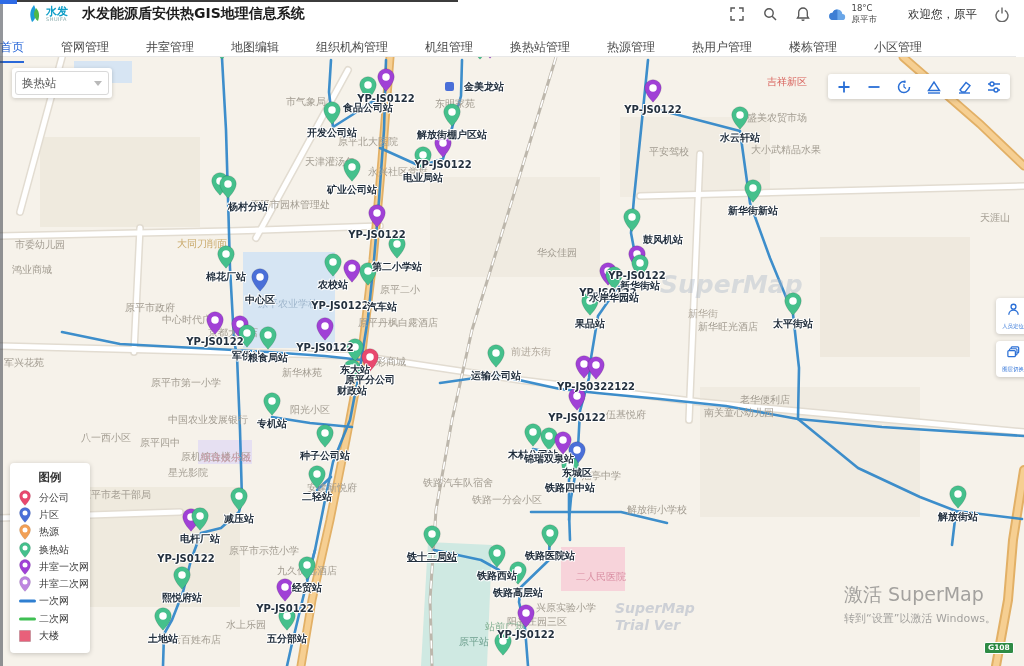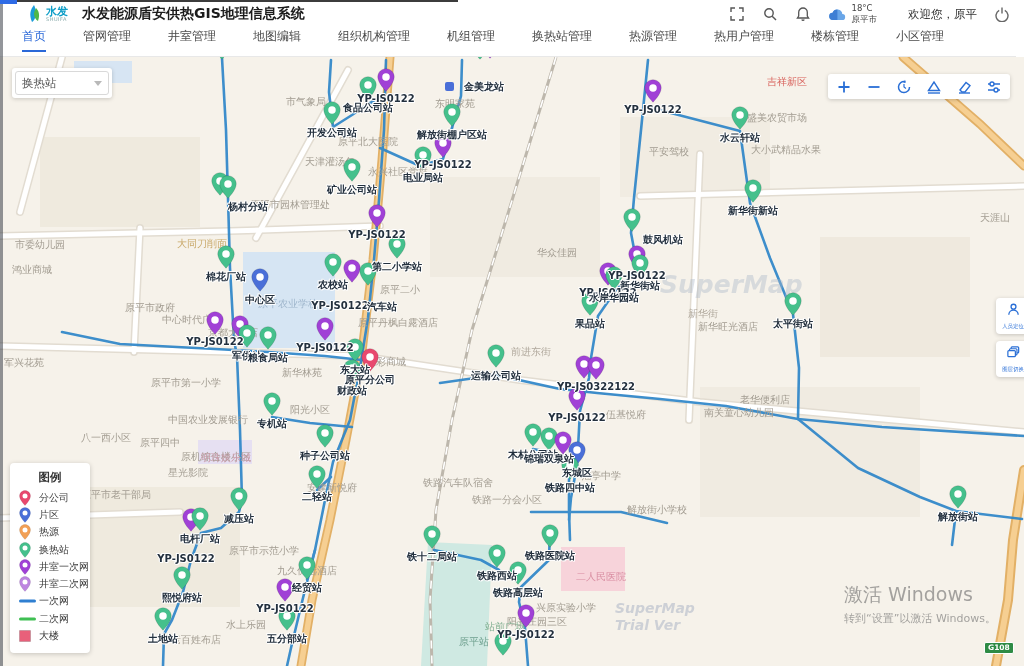--- a/index.html
+++ b/index.html
@@ -12,21 +12,21 @@
   .logo-cn{font-size:11px;font-weight:bold;color:#0f9ec7;}
   .logo-en{font-size:5px;color:#8aa;letter-spacing:.5px;}
   .app-title{margin-left:14px;font-size:14px;font-weight:bold;color:#1c1c1c;}
   .hdr-right{margin-left:auto;display:flex;align-items:center;gap:17px;margin-right:14px;}
   .hicon{width:16px;height:16px;display:inline-block;}
   .weather{display:flex;align-items:center;gap:4px;}
   .weather-txt{font-size:8.5px;color:#444;line-height:1.25;}
   .welcome{font-size:11.5px;color:#333;margin-left:14px;}
   
   .nav{position:absolute;top:28px;left:0;right:8px;height:28px;background:#fff;border-bottom:1px solid #e8e8e8;
-       display:flex;align-items:flex-start;gap:37px;padding-left:22px;z-index:50;}
+       display:flex;align-items:flex-end;gap:37px;z-index:50;}
   .nav-item{font-size:12px;color:#4a4a4a;position:relative;cursor:pointer;white-space:nowrap;}
   .nav-item.active{color:#2a68d8;}
   .nav-item.active::after{content:"";position:absolute;left:0;right:0;bottom:-7px;height:2px;background:#2a68d8;}
   
   #map{position:absolute;top:57px;left:0;width:1024px;height:609px;background:#f6f2ea;overflow:hidden;}
   #base{position:absolute;top:0;left:0;}
   .map-label{position:absolute;transform:translateX(-50%);font-size:10px;color:#a29c91;white-space:nowrap;z-index:3;}
   .pin{position:absolute;z-index:4;}
   .pin-label{position:absolute;transform:translateX(-50%);font-size:10px;font-weight:bold;color:#23303e;
     white-space:nowrap;z-index:5;
@@ -528,21 +528,21 @@
       <div class="pin-label" style="left: 186px; top: 496px;">YP-JS0122</div>
       <div class="pin" style="left: 191px; top: 450px;"><svg width="18" height="24" viewBox="0 0 24 32">
           <path d="M12 1C5.9 1 1 5.9 1 12c0 8 11 19 11 19s11-11 11-19C23 5.9 18.1 1 12 1z" fill="#45c08c" stroke="rgba(0,0,0,.18)" stroke-width="1"></path>
           <circle cx="12" cy="12" r="5" fill="#ffffff"></circle>
         </svg></div>
       <div class="pin-label" style="left: 200px; top: 475px;">电杆厂站</div>
       <div class="pin" style="left: 423px; top: 468px;"><svg width="18" height="24" viewBox="0 0 24 32">
           <path d="M12 1C5.9 1 1 5.9 1 12c0 8 11 19 11 19s11-11 11-19C23 5.9 18.1 1 12 1z" fill="#45c08c" stroke="rgba(0,0,0,.18)" stroke-width="1"></path>
           <circle cx="12" cy="12" r="5" fill="#ffffff"></circle>
         </svg></div>
-      <div class="pin-label" style="left: 432px; top: 493px;">铁十二局站</div>
+      <div class="pin-label" style="left: 432px; top: 493px; text-decoration: underline;">铁十二局站</div>
       <div class="pin" style="left: 541px; top: 467px;"><svg width="18" height="24" viewBox="0 0 24 32">
           <path d="M12 1C5.9 1 1 5.9 1 12c0 8 11 19 11 19s11-11 11-19C23 5.9 18.1 1 12 1z" fill="#45c08c" stroke="rgba(0,0,0,.18)" stroke-width="1"></path>
           <circle cx="12" cy="12" r="5" fill="#ffffff"></circle>
         </svg></div>
       <div class="pin-label" style="left: 550px; top: 492px;">铁路医院站</div>
       <div class="pin" style="left: 488px; top: 487px;"><svg width="18" height="24" viewBox="0 0 24 32">
           <path d="M12 1C5.9 1 1 5.9 1 12c0 8 11 19 11 19s11-11 11-19C23 5.9 18.1 1 12 1z" fill="#45c08c" stroke="rgba(0,0,0,.18)" stroke-width="1"></path>
           <circle cx="12" cy="12" r="5" fill="#ffffff"></circle>
         </svg></div>
       <div class="pin-label" style="left: 497px; top: 512px;">铁路西站</div>
@@ -722,21 +722,21 @@
         </div>
       </div>
   </div>
 
   <div class="sm-wm1">SuperMap</div>
   <div class="sm-wm2">
     <div>SuperMap</div>
     <div>Trial Ver</div>
   </div>
   <div class="win-wm">
-    <div class="l1">激活 Windows</div>
+    <div class="l1">激活 SuperMap</div>
     <div class="l2">转到“设置”以激活 Windows。</div>
   </div>
   <div class="g-shield" style="left:984px;top:585px;">G108</div>
 </div>
 
 <div class="edge-left"></div>
 <div class="edge-top"></div>
 <div class="edge-chip"></div>
 
 </body></html>

